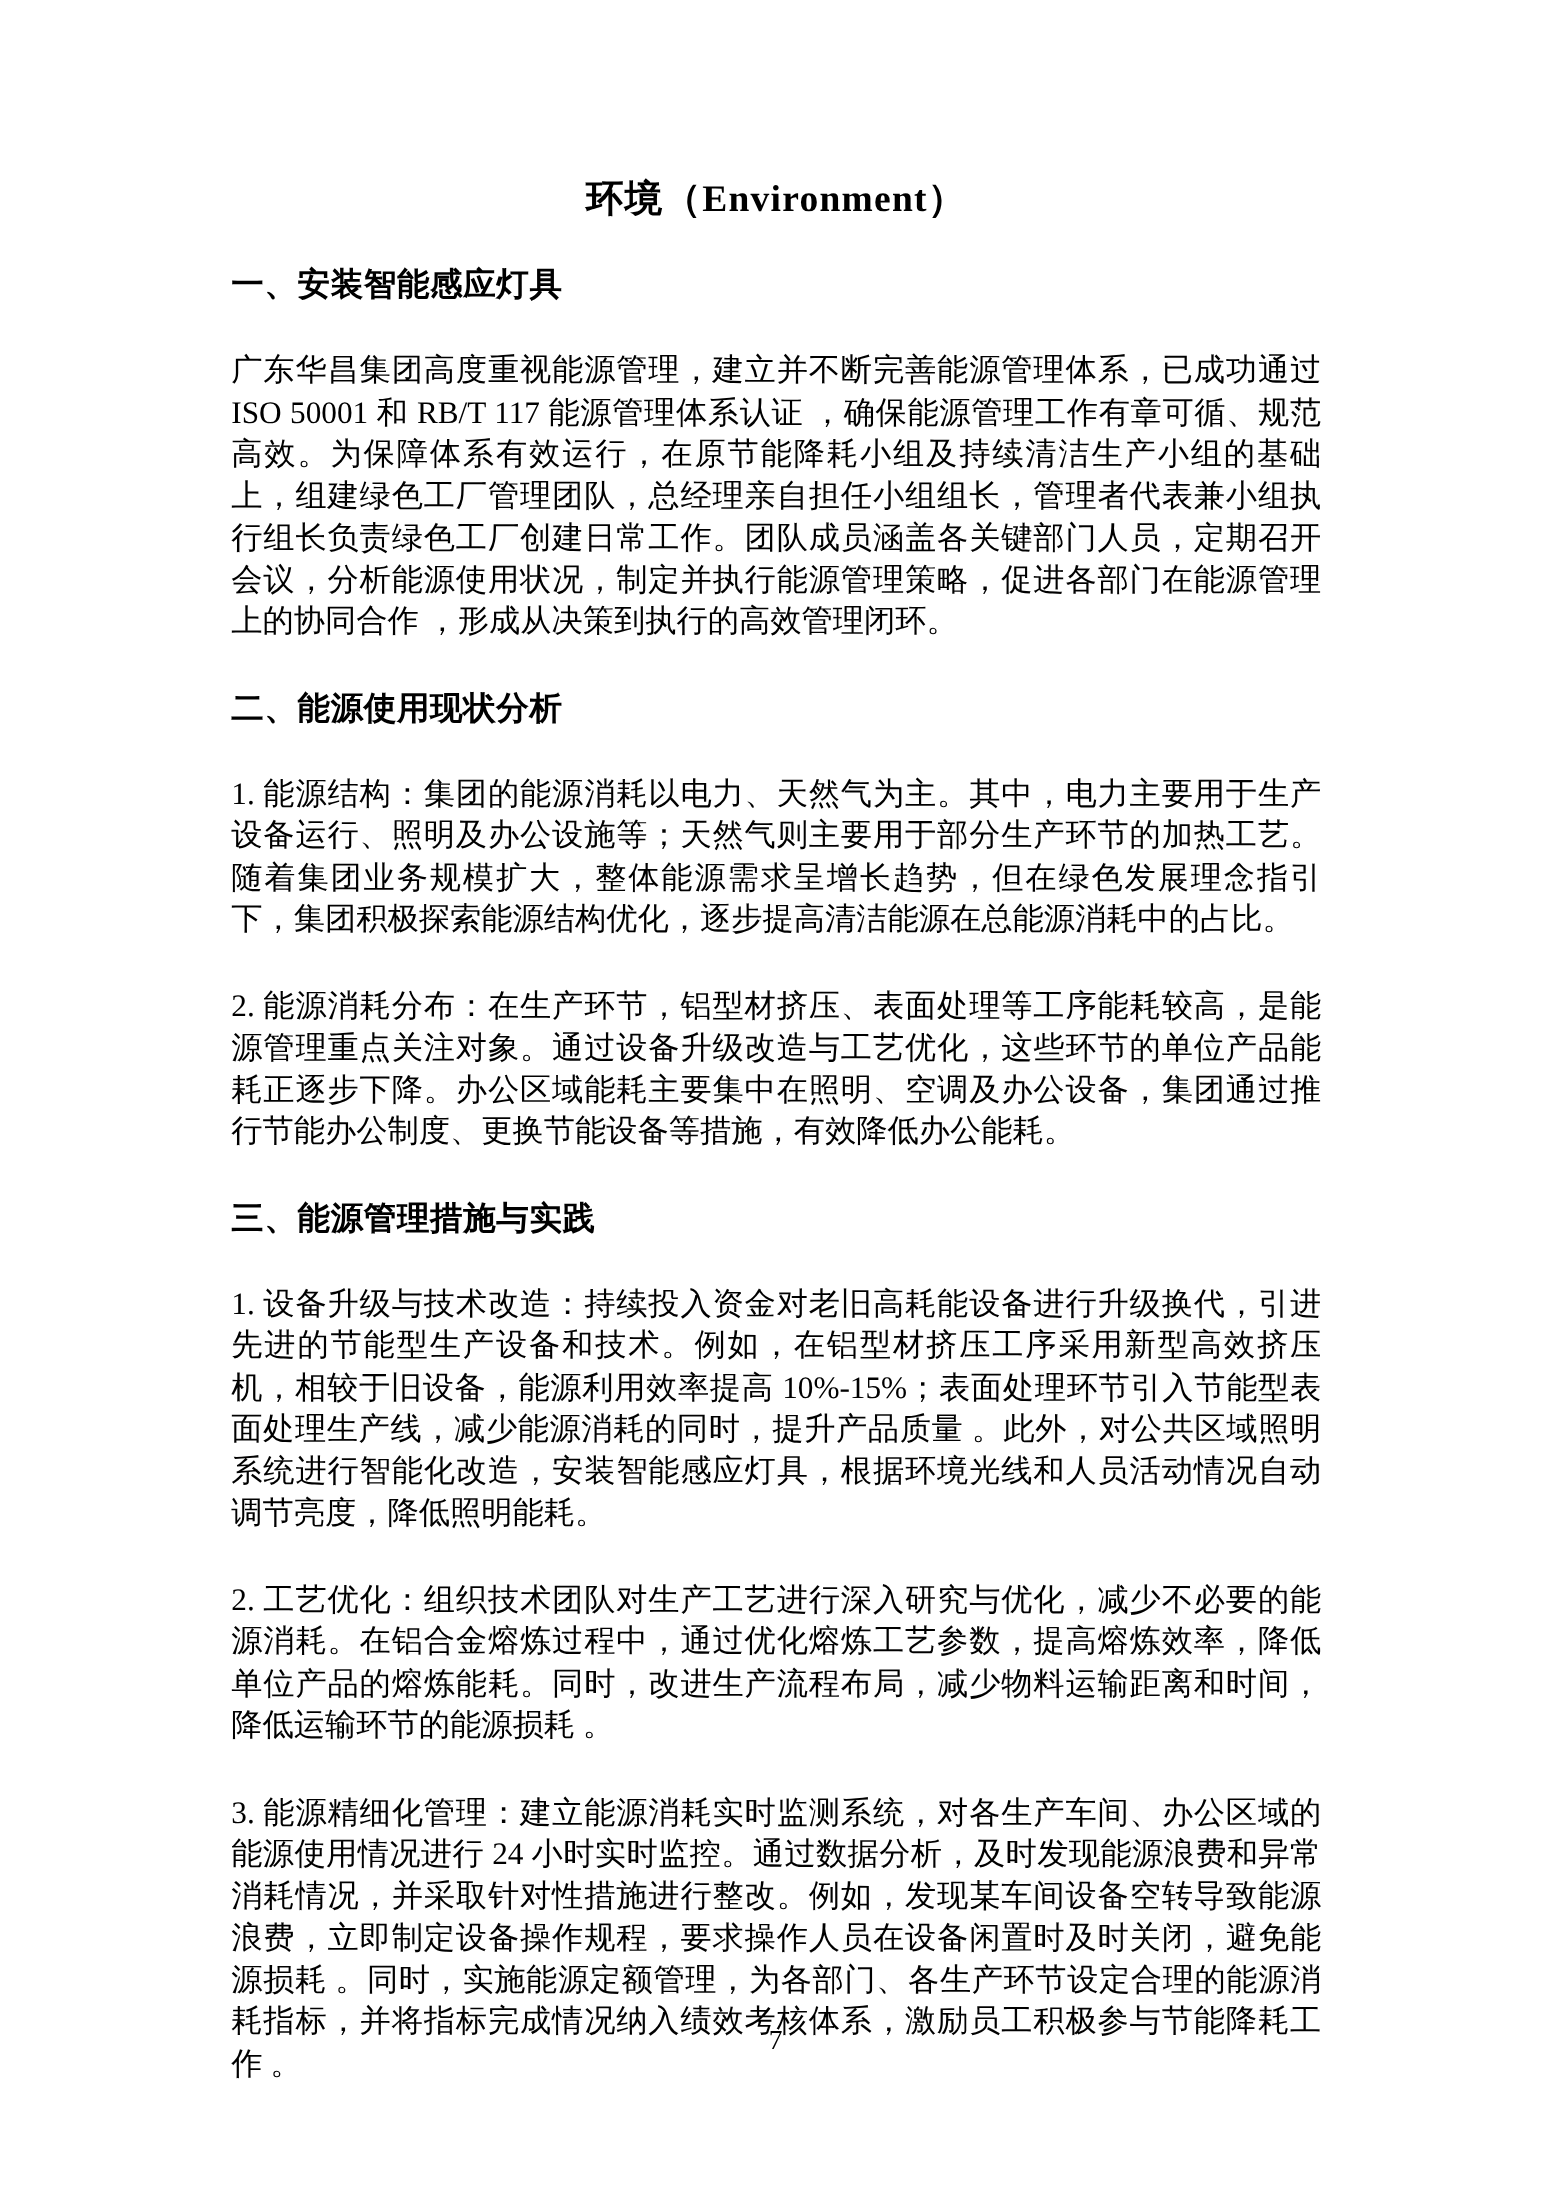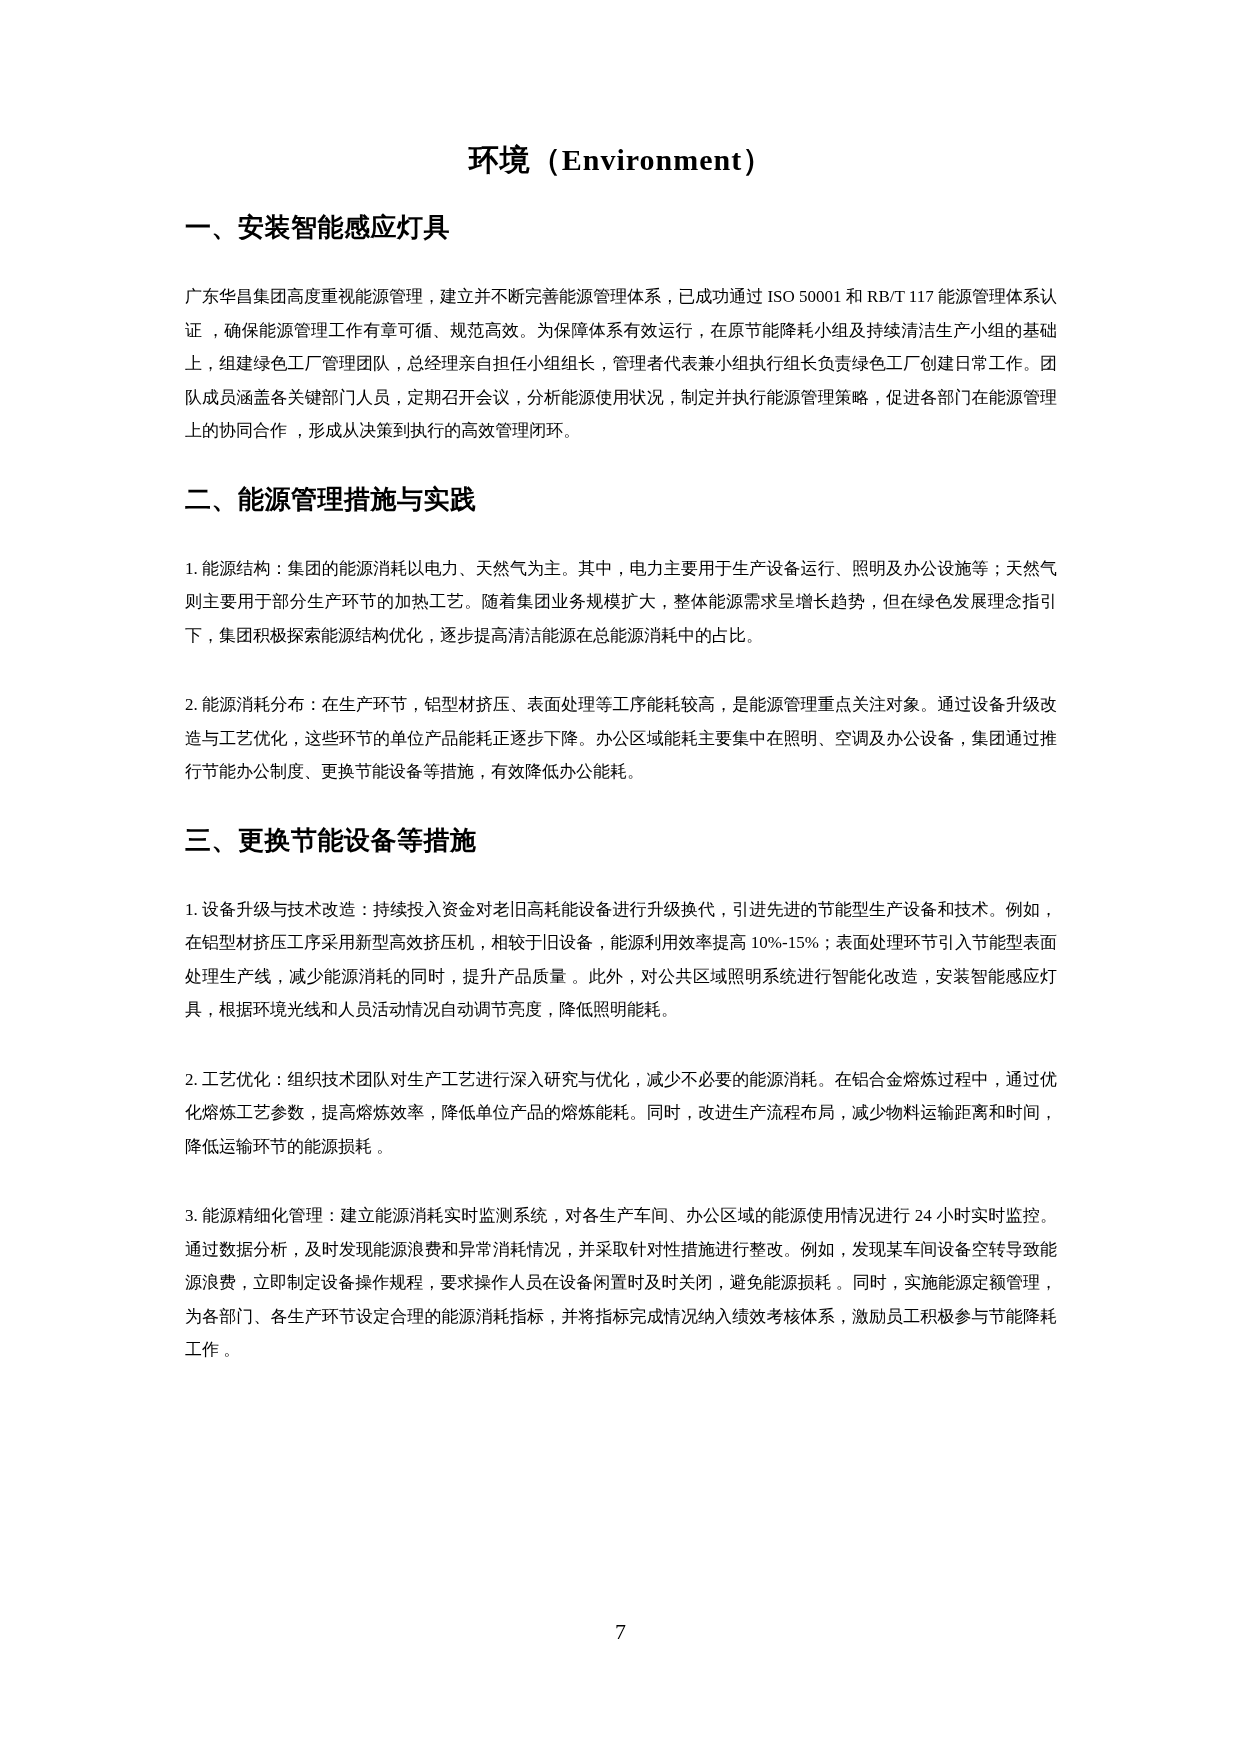--- a/index.html
+++ b/index.html
@@ -31,21 +31,21 @@
     line-height: 40px;
   }
   .sec-heading {
     font-size: 26px;
     font-weight: 700;
     margin: 32px 0 36px 0;
     line-height: 32px;
     letter-spacing: 0.5px;
   }
   .body-para {
-    font-size: 17px;
+    font-size: 25px;
     line-height: 33.5px;
     margin: 0 0 36px 0;
     text-align: justify;
     text-justify: inter-ideograph;
   }
   .page-footer {
     position: absolute;
     left: 0;
     top: 1618px;
     width: 100%;
@@ -61,27 +61,27 @@
   <div class="content">
 
     <h1 class="doc-title">环境（Environment）</h1>
 
     <section>
       <h2 class="sec-heading">一、安装智能感应灯具</h2>
       <p class="body-para">广东华昌集团高度重视能源管理，建立并不断完善能源管理体系，已成功通过 ISO 50001 和 RB/T 117 能源管理体系认证 ，确保能源管理工作有章可循、规范高效。为保障体系有效运行，在原节能降耗小组及持续清洁生产小组的基础上，组建绿色工厂管理团队，总经理亲自担任小组组长，管理者代表兼小组执行组长负责绿色工厂创建日常工作。团队成员涵盖各关键部门人员，定期召开会议，分析能源使用状况，制定并执行能源管理策略，促进各部门在能源管理上的协同合作 ，形成从决策到执行的高效管理闭环。</p>
     </section>
 
     <section>
-      <h2 class="sec-heading">二、能源管理措施与实践</h2>
+      <h2 class="sec-heading">二、能源使用现状分析</h2>
       <p class="body-para">1. 能源结构：集团的能源消耗以电力、天然气为主。其中，电力主要用于生产设备运行、照明及办公设施等；天然气则主要用于部分生产环节的加热工艺。随着集团业务规模扩大，整体能源需求呈增长趋势，但在绿色发展理念指引下，集团积极探索能源结构优化，逐步提高清洁能源在总能源消耗中的占比。</p>
       <p class="body-para">2. 能源消耗分布：在生产环节，铝型材挤压、表面处理等工序能耗较高，是能源管理重点关注对象。通过设备升级改造与工艺优化，这些环节的单位产品能耗正逐步下降。办公区域能耗主要集中在照明、空调及办公设备，集团通过推行节能办公制度、更换节能设备等措施，有效降低办公能耗。</p>
     </section>
 
     <section>
-      <h2 class="sec-heading">三、更换节能设备等措施</h2>
+      <h2 class="sec-heading">三、能源管理措施与实践</h2>
       <p class="body-para">1. 设备升级与技术改造：持续投入资金对老旧高耗能设备进行升级换代，引进先进的节能型生产设备和技术。例如，在铝型材挤压工序采用新型高效挤压机，相较于旧设备，能源利用效率提高 10%-15%；表面处理环节引入节能型表面处理生产线，减少能源消耗的同时，提升产品质量 。此外，对公共区域照明系统进行智能化改造，安装智能感应灯具，根据环境光线和人员活动情况自动调节亮度，降低照明能耗。</p>
       <p class="body-para">2. 工艺优化：组织技术团队对生产工艺进行深入研究与优化，减少不必要的能源消耗。在铝合金熔炼过程中，通过优化熔炼工艺参数，提高熔炼效率，降低单位产品的熔炼能耗。同时，改进生产流程布局，减少物料运输距离和时间，降低运输环节的能源损耗 。</p>
       <p class="body-para">3. 能源精细化管理：建立能源消耗实时监测系统，对各生产车间、办公区域的能源使用情况进行 24 小时实时监控。通过数据分析，及时发现能源浪费和异常消耗情况，并采取针对性措施进行整改。例如，发现某车间设备空转导致能源浪费，立即制定设备操作规程，要求操作人员在设备闲置时及时关闭，避免能源损耗 。同时，实施能源定额管理，为各部门、各生产环节设定合理的能源消耗指标，并将指标完成情况纳入绩效考核体系，激励员工积极参与节能降耗工作 。</p>
     </section>
 
   </div>
 
   <div class="page-footer">7</div>
 </div>
 

